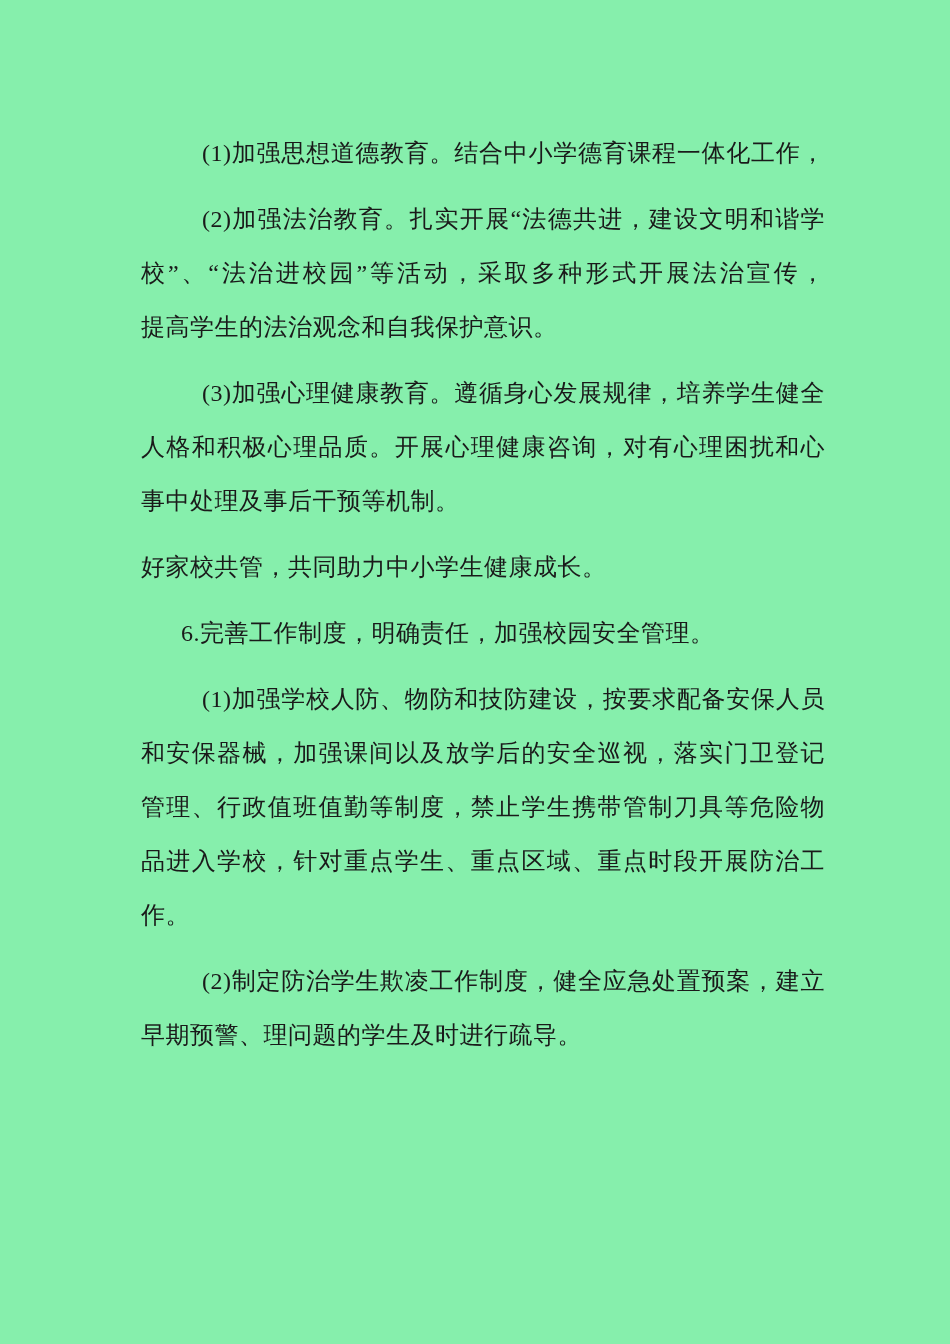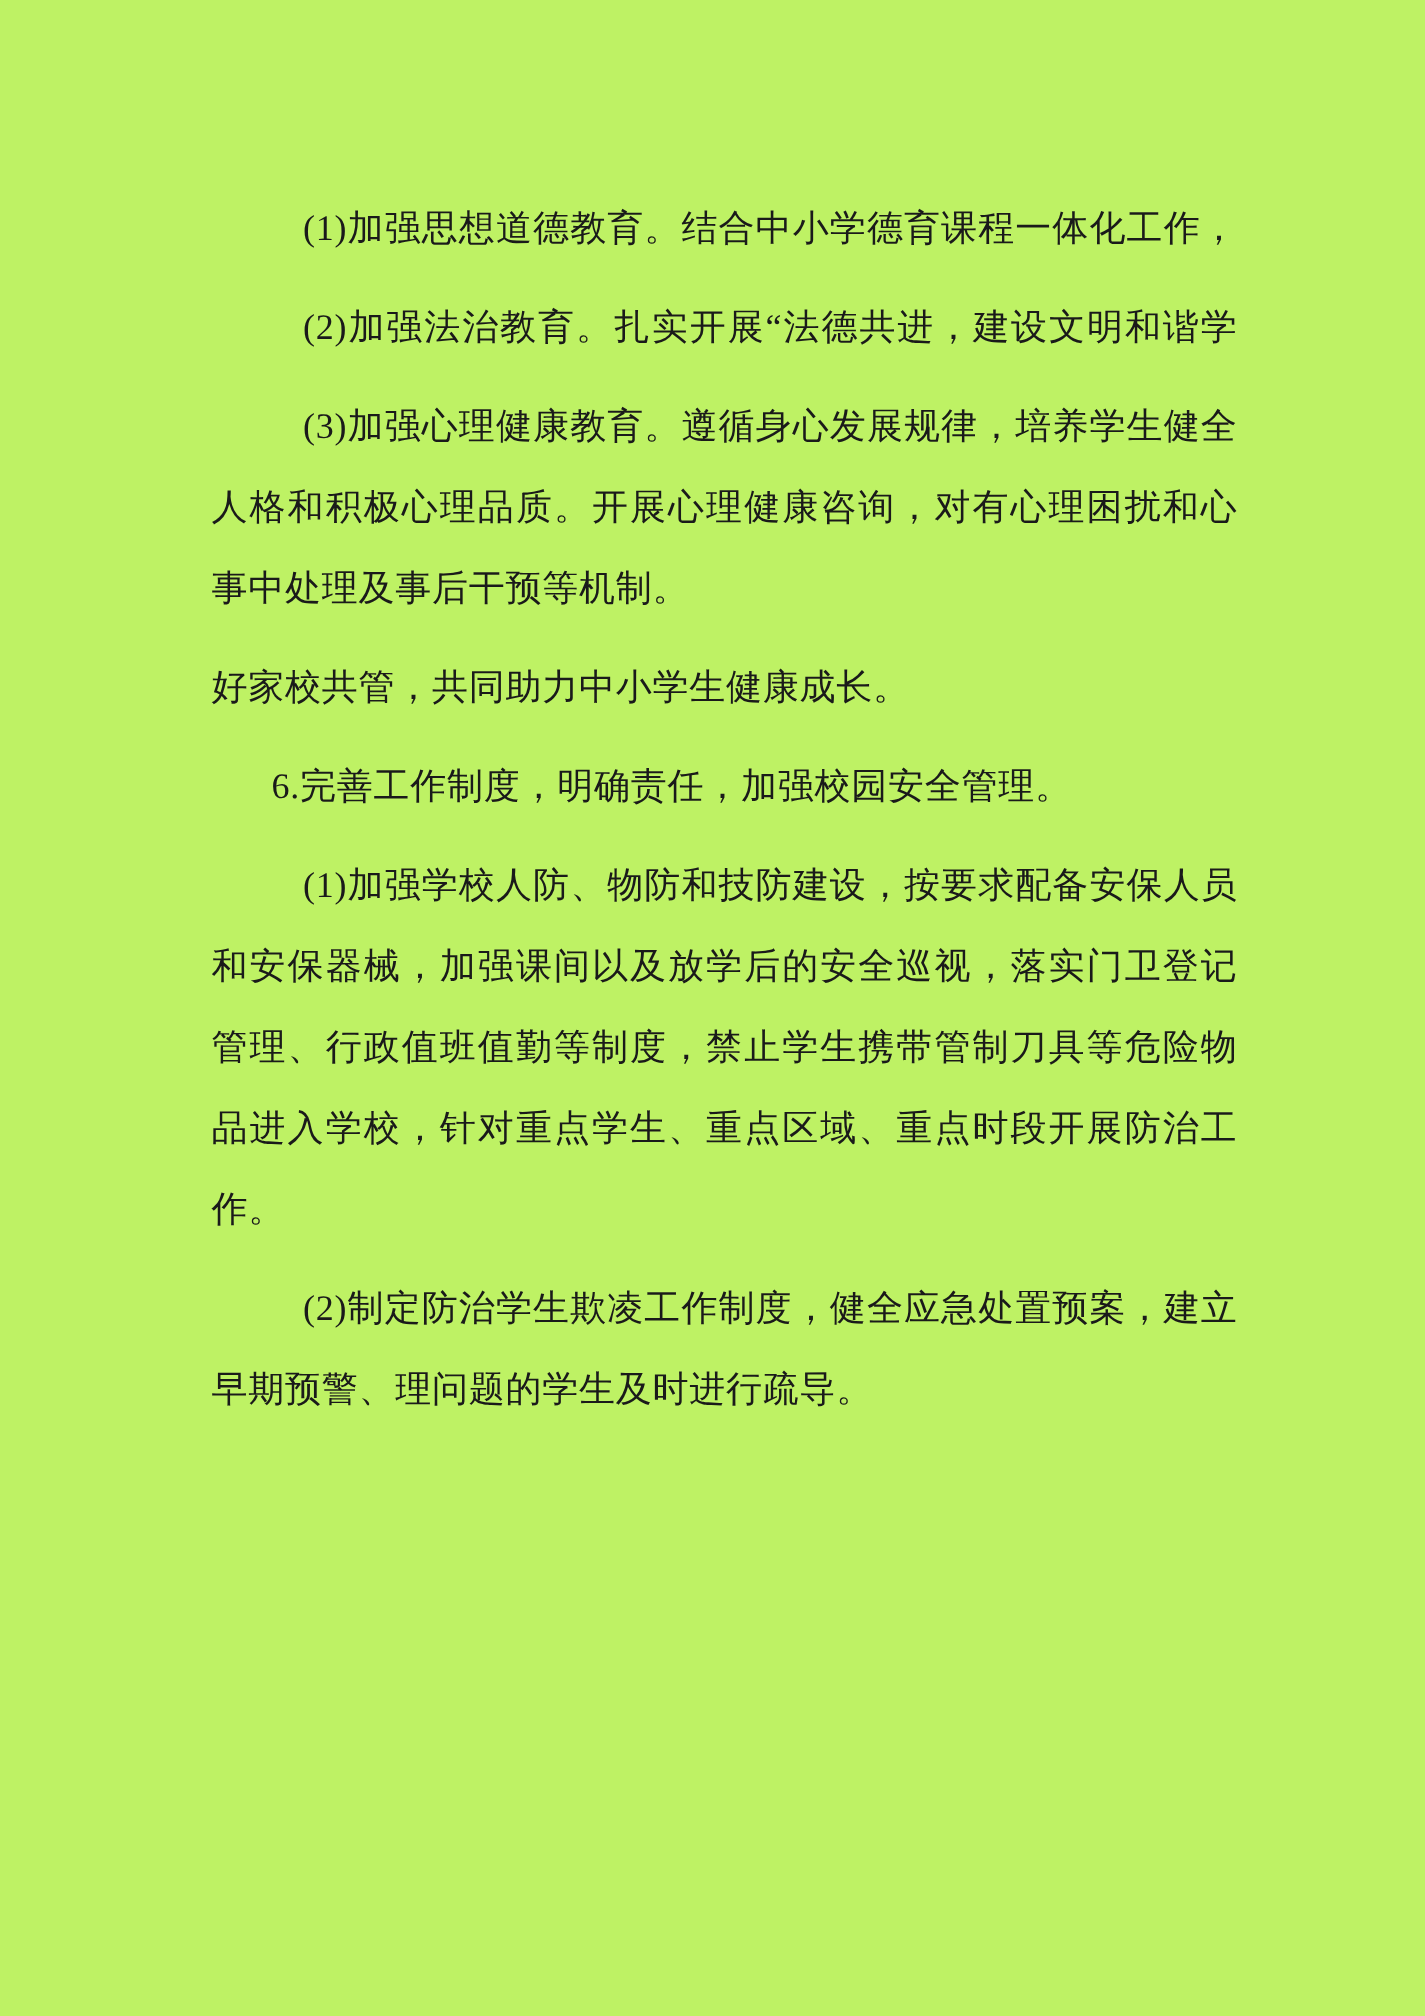--- a/index.html
+++ b/index.html
@@ -4,21 +4,21 @@
 <style>
   html, body {
     margin: 0;
     padding: 0;
     background: #ffffff;
   }
   .page {
     position: relative;
     width: 950px;
     height: 1344px;
-    background: #bef264;
+    background: #86efac;
     overflow: hidden;
     font-family: "Liberation Serif", "DejaVu Serif", serif;
     color: #1a1a1a;
   }
   .content {
     position: absolute;
     left: 141px;
     top: 126px;
     width: 684px;
     font-size: 24px;
@@ -50,20 +50,22 @@
 
 <div class="page">
   <div class="content">
 
     <p class="para">
       <span class="line first-sub fill">(1)加强思想道德教育。结合中小学德育课程一体化工作，</span>
     </p>
 
     <p class="para">
       <span class="line first-sub fill">(2)加强法治教育。扎实开展“法德共进，建设文明和谐学</span>
+      <span class="line fill">校”、“法治进校园”等活动，采取多种形式开展法治宣传，</span>
+      <span class="line last">提高学生的法治观念和自我保护意识。</span>
     </p>
 
     <p class="para">
       <span class="line first-sub fill">(3)加强心理健康教育。遵循身心发展规律，培养学生健全</span>
       <span class="line fill">人格和积极心理品质。开展心理健康咨询，对有心理困扰和心</span>
       <span class="line last">事中处理及事后干预等机制。</span>
     </p>
 
     <p class="para">
       <span class="line last">好家校共管，共同助力中小学生健康成长。</span>

